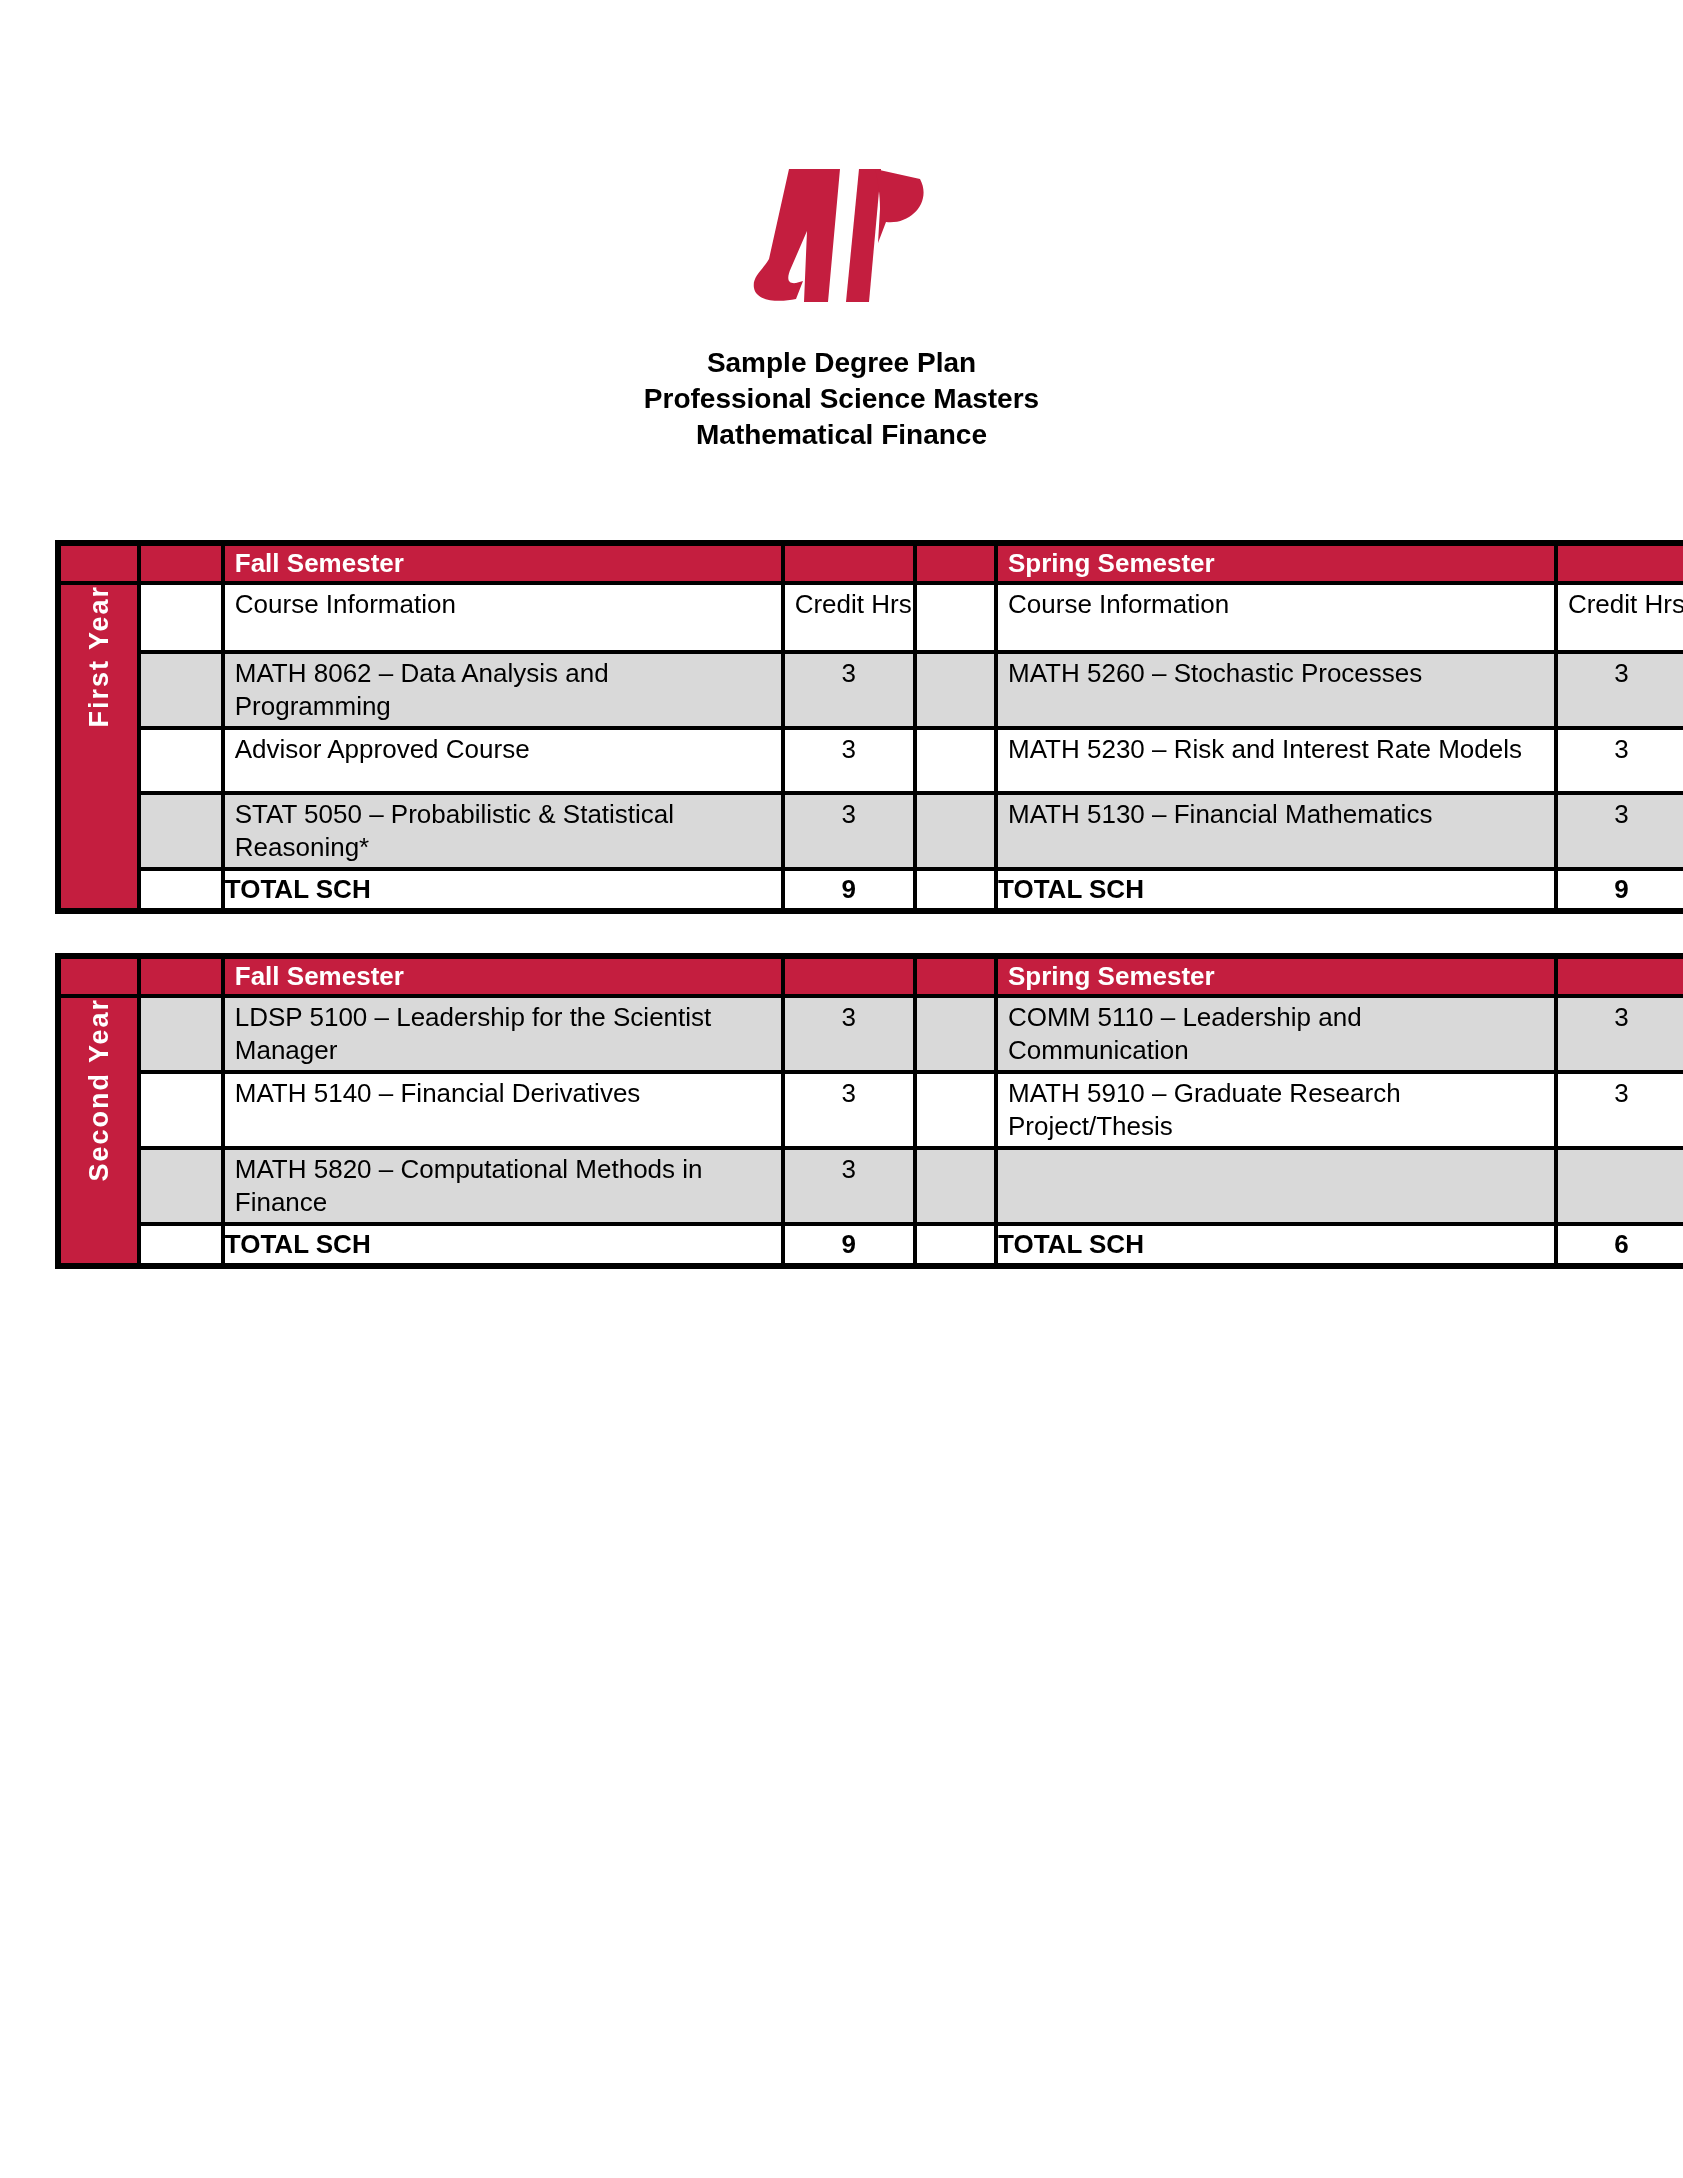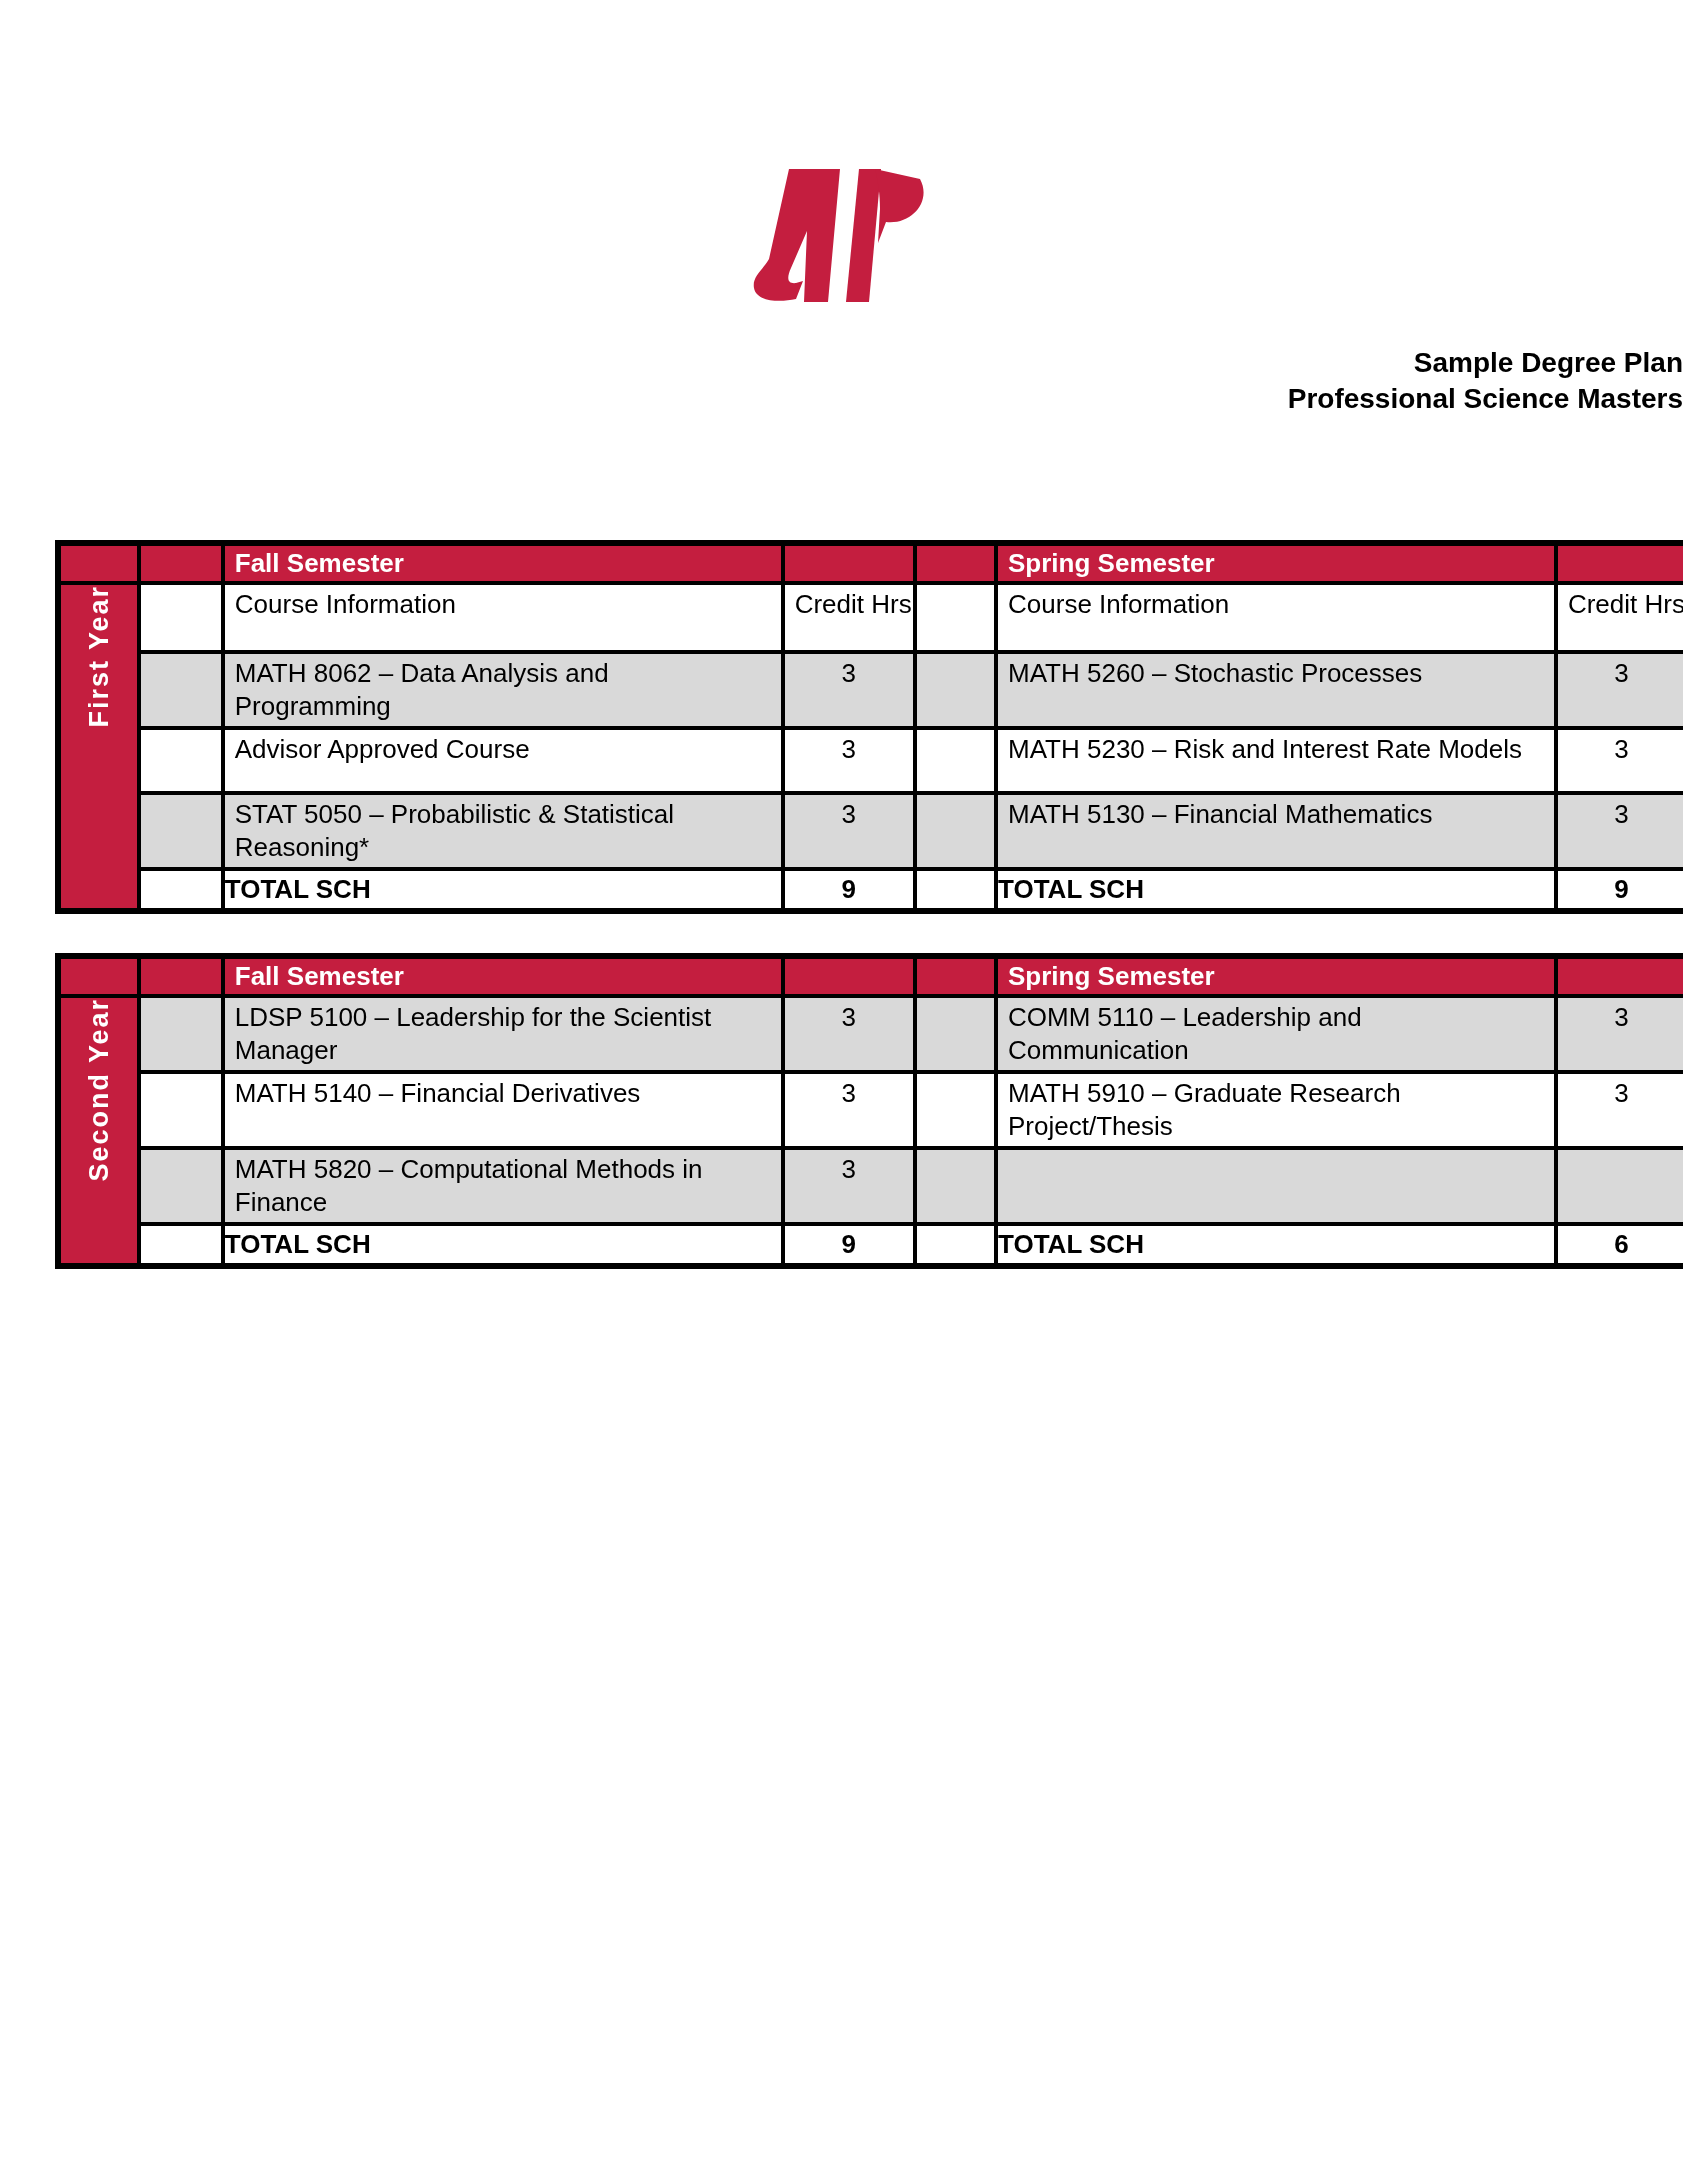--- a/index.html
+++ b/index.html
@@ -9,21 +9,21 @@
     position: relative;
     font-family: "Liberation Sans", sans-serif;
     color: #000;
   }
   .logo-wrap {
     position: absolute; top: 168px; left: 752px;
     width: 178px; height: 139px;
   }
   .titles {
     position: absolute; top: 345px; left: 0; right: 0;
-    text-align: right;
+    text-align: center;
     font-size: 28px; font-weight: bold; line-height: 36px;
     color: #000;
   }
   table.plan {
     position: absolute; left: 55px;
     width: 1636px;
     border-collapse: collapse;
     table-layout: fixed;
     border: 6px solid #000;
   }
@@ -76,20 +76,21 @@
 
       <path d="M123,0 L168,10 C180,32 160,56 134,53 L126,74
                L128,40 C128,25 126,12 123,0 Z"></path>
     </g>
   </svg>
 </div>
 
 <div class="titles">
   <div>Sample Degree Plan</div>
   <div>Professional Science Masters</div>
+  <div>Mathematical Finance</div>
 </div>
 
 <table class="plan" id="table-first-year">
   <colgroup>
     <col style="width:77px">
       <col style="width:79px">
       <col style="width:530px">
     <col style="width:125px">
       <col style="width:77px">
       <col style="width:530px">

